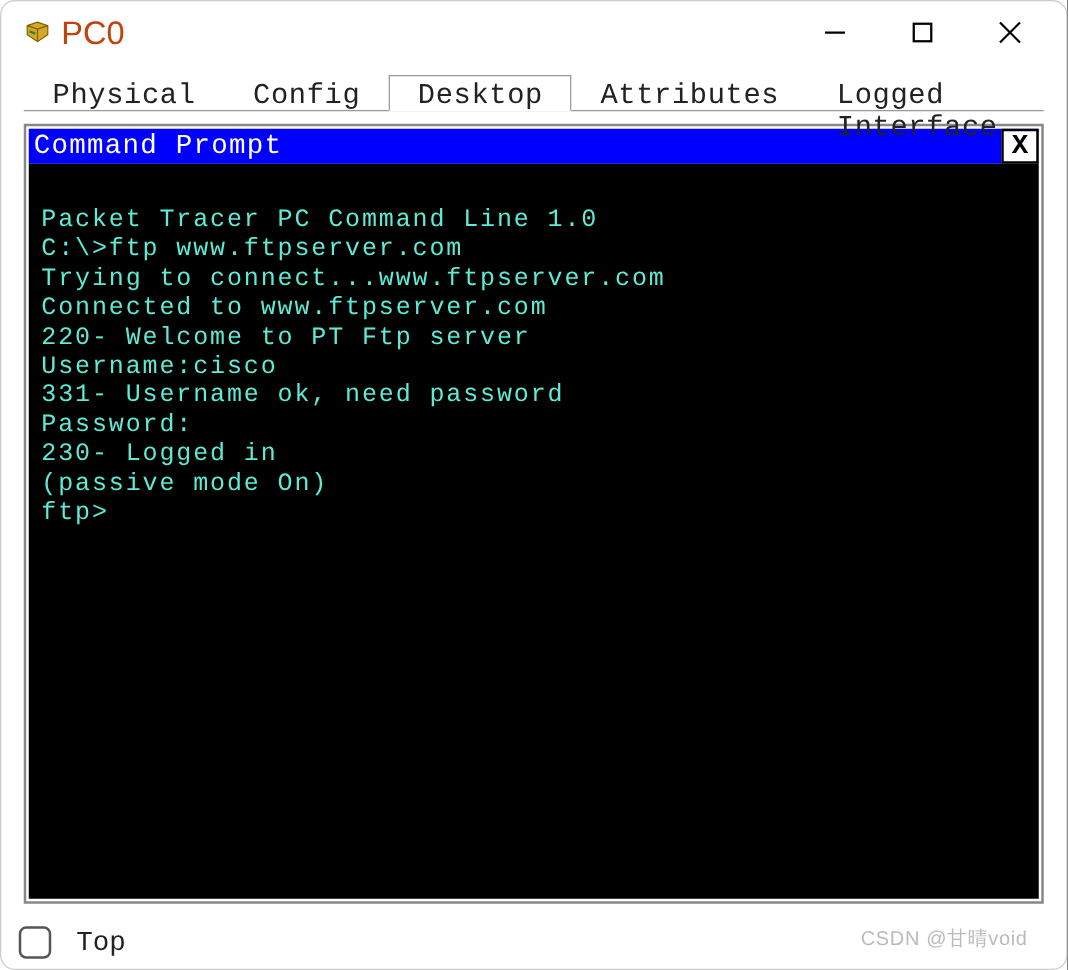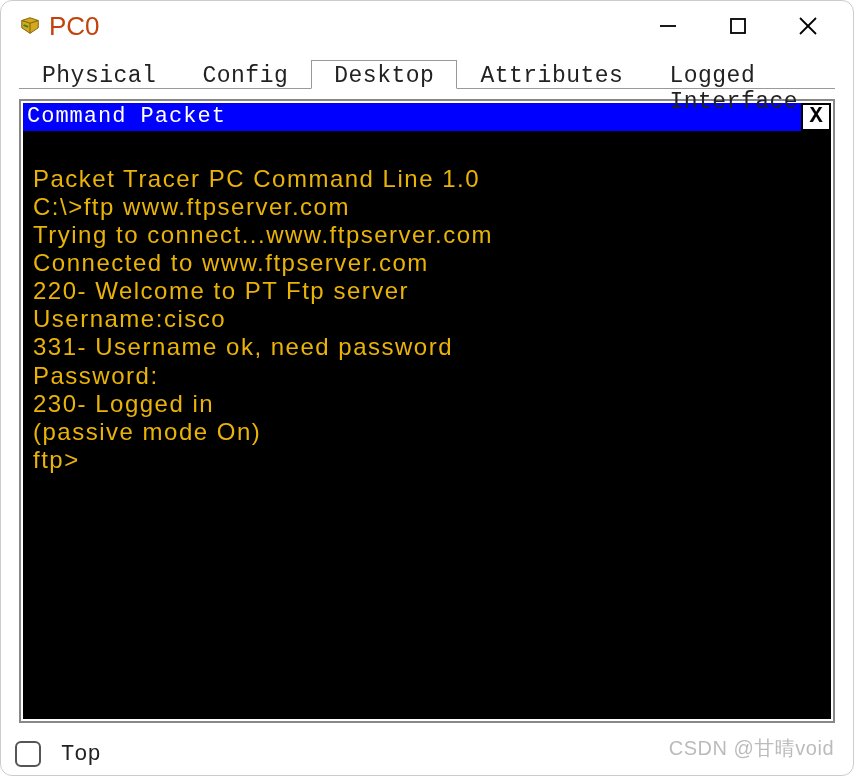--- a/index.html
+++ b/index.html
@@ -115,23 +115,23 @@
       font-family: 'Courier New', monospace;
       font-size: 22px;
       font-weight: bold;
       cursor: pointer;
       line-height: 1;
       margin: 0;
     }
     .terminal {
       flex: 1 1 auto;
       background: #000;
-      color: #eab308;
-      font-family: Liberation Sans, sans-serif;
-      font-size: 24px;
+      color: #5eead4;
+      font-family: Liberation Mono, monospace;
+      font-size: 20px;
       padding: 34px 10px 10px 10px;
       white-space: pre;
       line-height: 1.17;
       letter-spacing: 1.5px;
       overflow: hidden;
     }
     .bottom-bar {
       height: 42px;
       display: flex;
       align-items: center;
@@ -146,23 +146,23 @@
       background: #fff;
       cursor: pointer;
     }
     .checkbox-label {
       font-family: 'Courier New', monospace;
       font-size: 22px;
       color: #222;
     }
     .watermark {
       position: absolute;
-      right: 20px;
+      right: 32px;
       bottom: 14px;
-      font-size: 20px;
+      font-size: 16px;
       color: rgba(120,120,120,0.5);
       font-family: Arial, sans-serif;
       letter-spacing: 0.5px;
     }
   </style>
 </head>
 <body>
 
 <div class="window">
   <div class="titlebar">
@@ -200,21 +200,21 @@
     <div class="tabs">
       <div class="tab">Physical</div>
       <div class="tab">Config</div>
       <div class="tab active">Desktop</div>
       <div class="tab">Attributes</div>
       <div class="tab">Logged Interface</div>
     </div>
 
     <div class="cmd-frame">
       <div class="cmd-header">
-        <div class="cmd-title">Command Packet</div>
+        <div class="cmd-title">Command Prompt</div>
         <div class="cmd-close">X</div>
       </div>
       <div class="terminal" id="terminal">Packet Tracer PC Command Line 1.0
 C:\&gt;ftp www.ftpserver.com
 Trying to connect...www.ftpserver.com
 Connected to www.ftpserver.com
 220- Welcome to PT Ftp server
 Username:cisco
 331- Username ok, need password
 Password:

